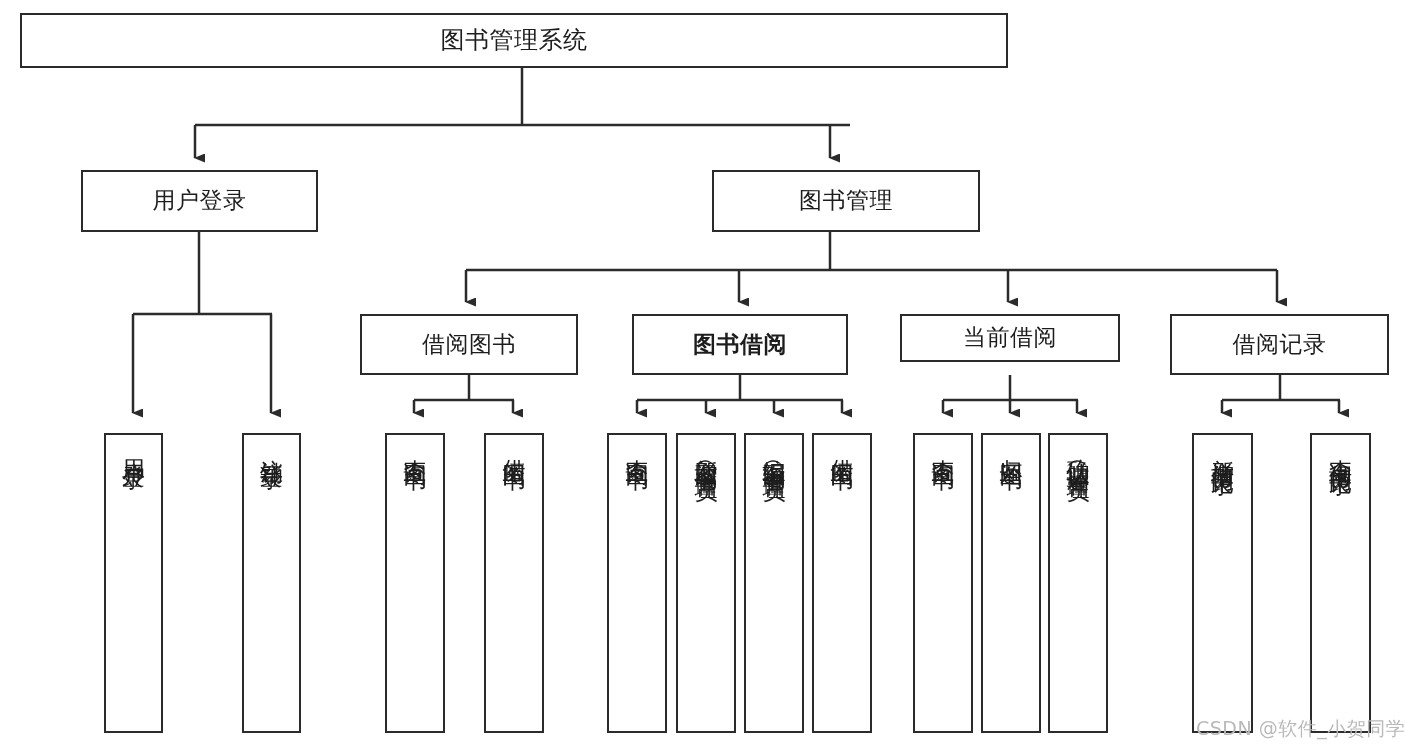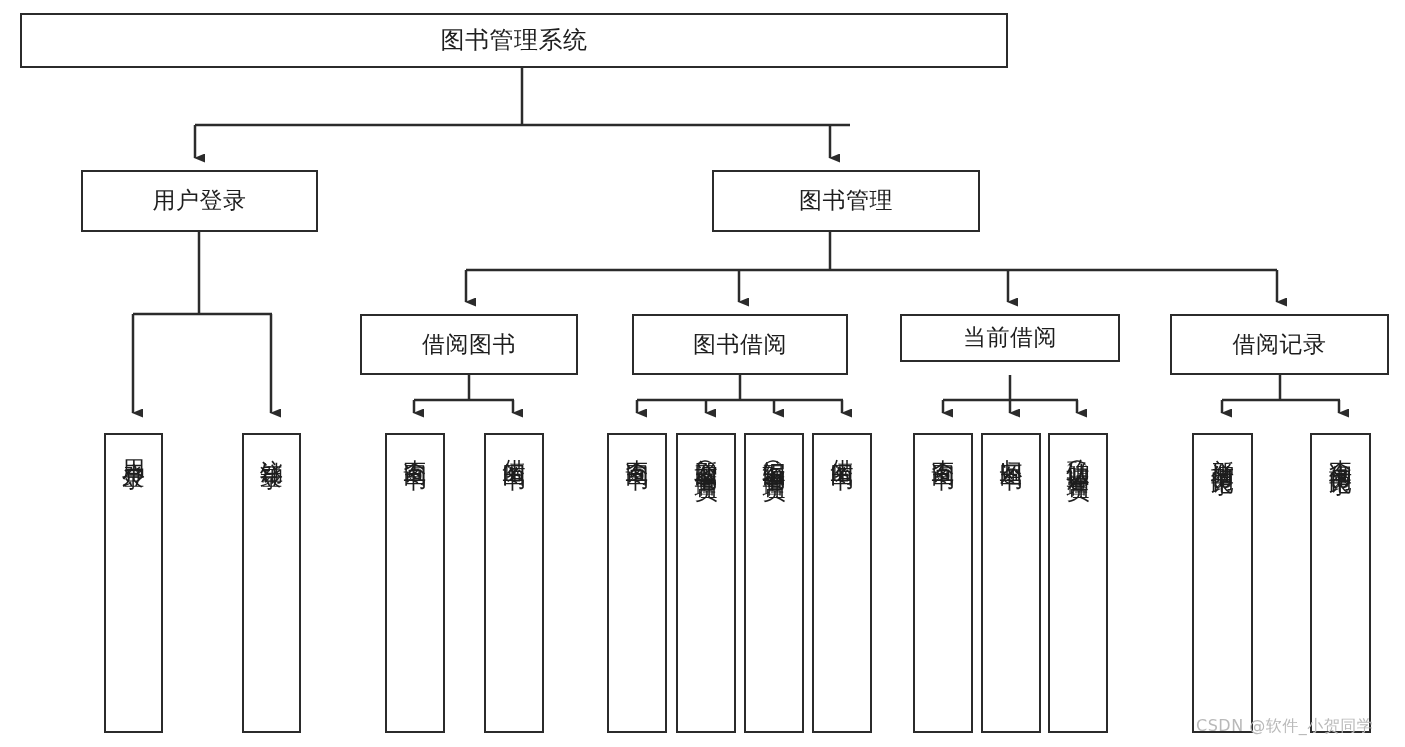--- a/index.html
+++ b/index.html
@@ -60,21 +60,21 @@
     writing-mode: vertical-rl;
     text-orientation: upright;
     font-size: 23px;
     line-height: 1.0;
     letter-spacing: 3px;
     white-space: nowrap;
   }
   .watermark {
     position: absolute;
     color: #b9b9b9;
-    font-size: 16px;
+    font-size: 19px;
     white-space: nowrap;
     letter-spacing: 0.5px;
     pointer-events: none;
   }
 </style>
 </head>
 <body>
 
 <div id="diagram-root">
 
@@ -135,21 +135,21 @@
   <div class="node horiz" style="left:81px; top:170px; width:237px; height:62px;">
     <span class="node-label">用户登录</span>
   </div>
   <div class="node horiz" style="left:712px; top:170px; width:268px; height:62px;">
     <span class="node-label">图书管理</span>
   </div>
 
   <div class="node horiz" style="left:360px; top:314px; width:218px; height:61px;">
     <span class="node-label">借阅图书</span>
   </div>
-  <div class="node horiz" style="left:632px; top:314px; width:216px; height:61px;">
+  <div class="node horiz" style="left:632px; top:314px; width:216px; height:61px;font-weight:bold;">
     <span class="node-label">图书借阅</span>
   </div>
   <div class="node horiz" style="left:900px; top:314px; width:220px; height:48px;">
     <span class="node-label">当前借阅</span>
   </div>
   <div class="node horiz" style="left:1170px; top:314px; width:219px; height:61px;">
     <span class="node-label">借阅记录</span>
   </div>
 
   <div class="node vert" style="left:104px; top:433px; width:59px; height:300px;">

